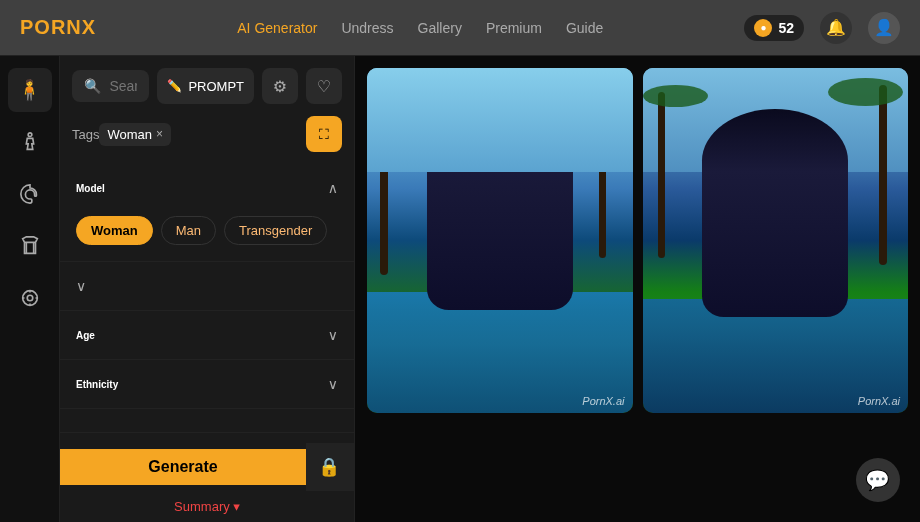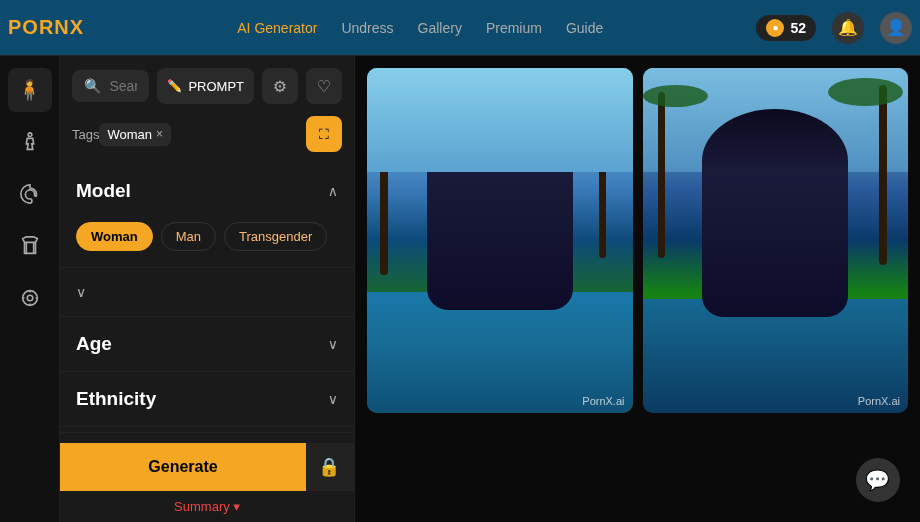--- a/index.html
+++ b/index.html
@@ -12,22 +12,22 @@
       overflow: hidden;
       display: flex;
       flex-direction: column;
     }
 
     
     .header {
       display: flex;
       align-items: center;
       height: 56px;
-      background: #0c4a6e;
-      padding: 0 8px;
+      background: #404040;
+      padding: 0 20px;
       gap: 24px;
       border-bottom: 1px solid #222;
       flex-shrink: 0;
     }
     .logo {
       font-size: 20px;
       font-weight: 900;
       letter-spacing: 1px;
       color: #fff;
     }
@@ -224,21 +224,21 @@
       border-bottom: 1px solid #222;
     }
     .filter-header {
       display: flex;
       align-items: center;
       justify-content: space-between;
       padding: 16px 16px;
       cursor: pointer;
     }
     .filter-title {
-      font-size: 19px;
+      font-size: 10px;
       font-weight: 600;
       color: #fff;
     }
     .chevron-icon {
       font-size: 14px;
       color: #aaa;
     }
     .filter-body {
       padding: 4px 16px 16px;
     }
@@ -267,21 +267,21 @@
     
     .generate-bar {
       display: flex;
       align-items: center;
       gap: 0;
       padding: 10px 0 0;
       border-top: 1px solid #222;
     }
     .generate-btn {
       flex: 1;
-      height: 48px;
+      height: 36px;
       background: #f5a623;
       border: none;
       color: #000;
       font-size: 16px;
       font-weight: 700;
       cursor: pointer;
       border-radius: 0;
     }
     .lock-btn {
       width: 48px;
@@ -333,20 +333,21 @@
       overflow: hidden;
     }
     .img-scene.left { background: linear-gradient(180deg, #87ceeb 0%, #5ba3d0 20%, #3a7ab8 35%, #0d4a7a 50%, #1a6e1a 70%, #2d8a2d 80%, #1a5014 100%); }
     .img-scene.right { background: linear-gradient(180deg, #7abde0 0%, #5090c0 20%, #2a5a9a 35%, #0a3a6a 50%, #158015 65%, #228822 75%, #144010 100%); }
     .watermark {
       position: absolute;
       bottom: 6px;
       right: 8px;
       font-size: 11px;
       color: rgba(255,255,255,0.7);
+      font-style: italic;
       margin-top: 33px;
     }
 
     
     .chat-bubble {
       position: fixed;
       bottom: 20px;
       right: 20px;
       width: 44px;
       height: 44px;

